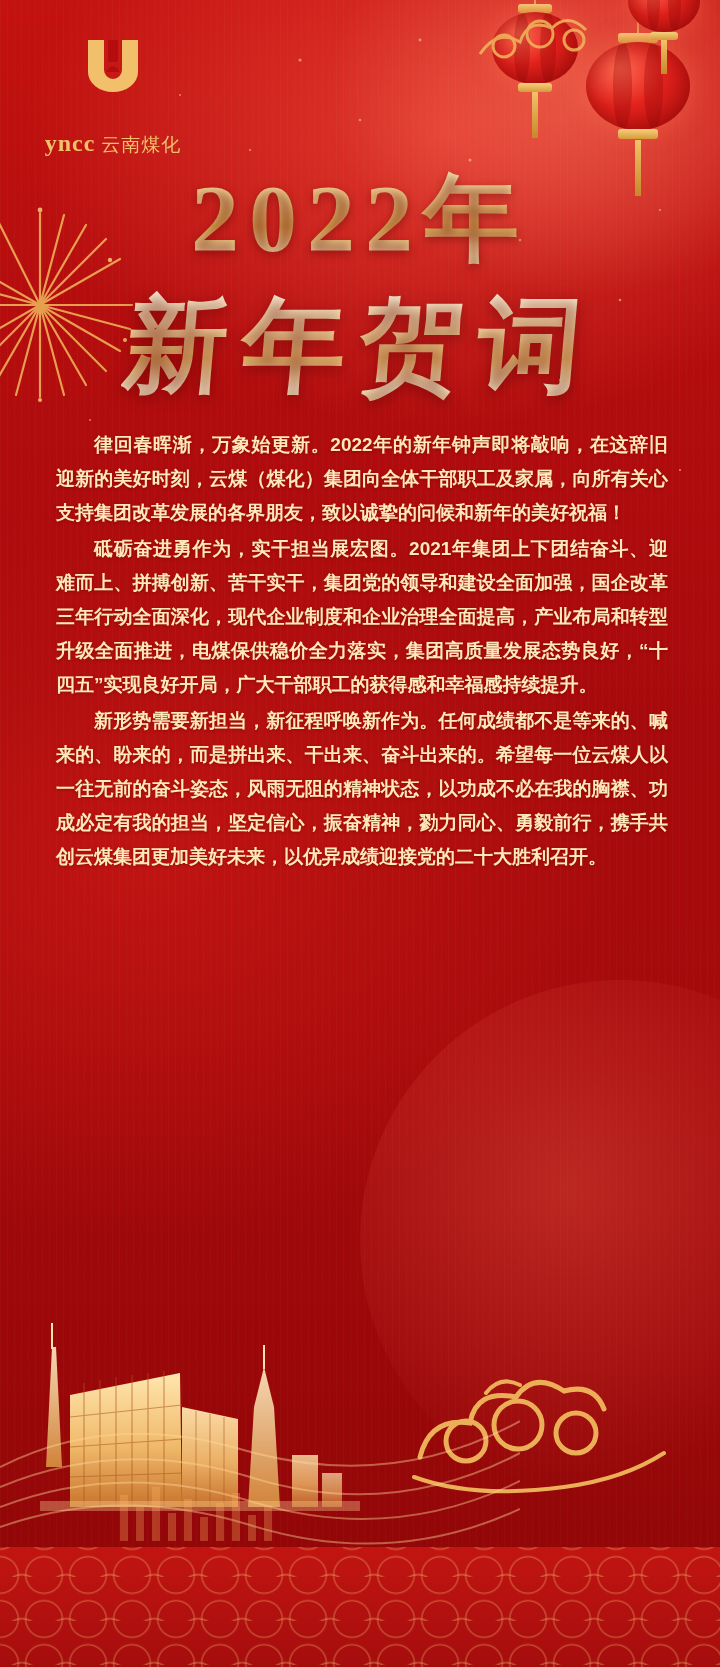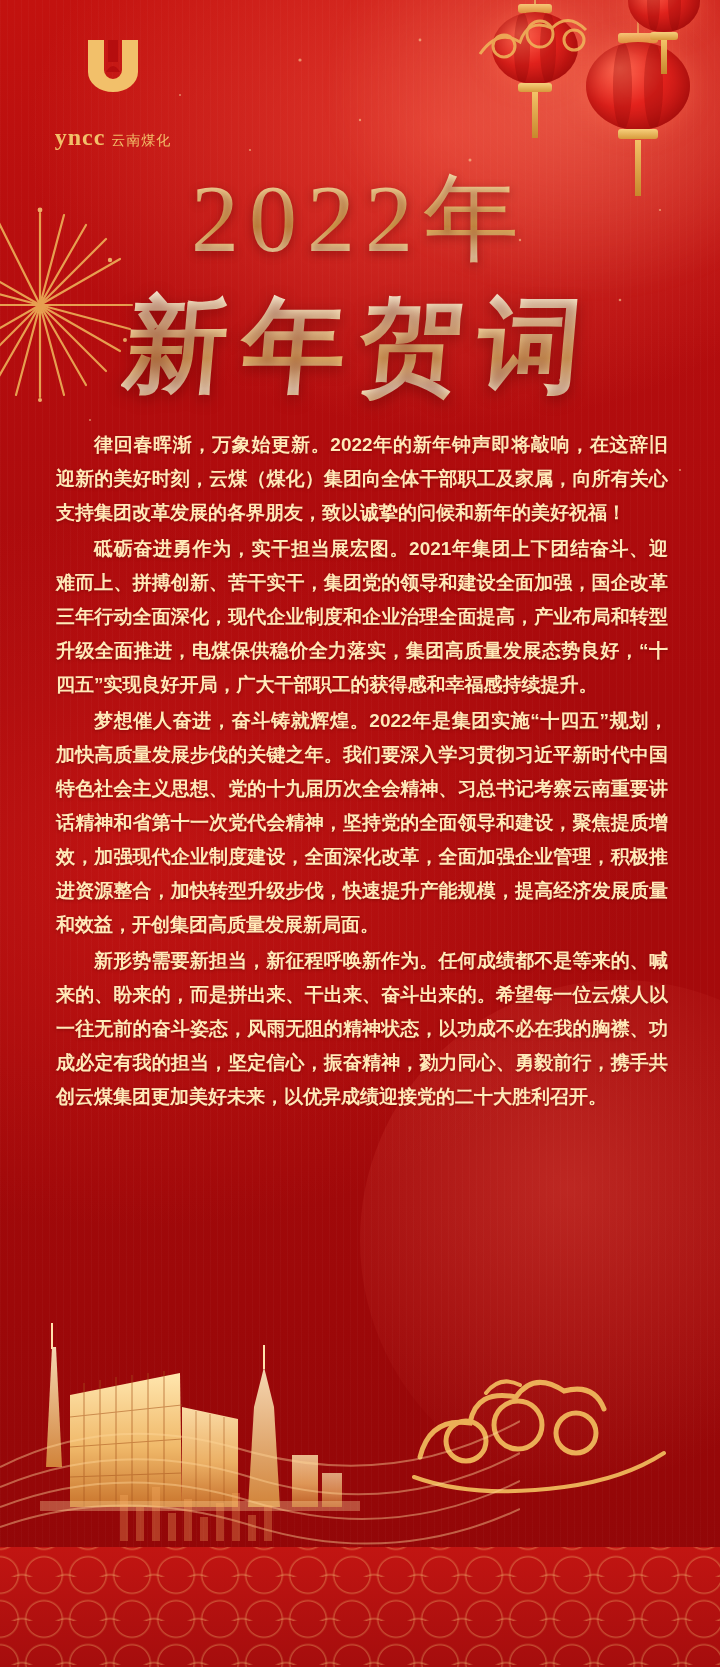--- a/index.html
+++ b/index.html
@@ -43,21 +43,21 @@
   .logo-mark {
     width: 62px; height: 56px; margin: 0 auto 6px auto; position: relative;
   }
   .logo-mark svg { display:block; }
   .logo-text { display:flex; align-items:baseline; justify-content:center; gap:6px;text-align:center; }
   .logo-yncc {
     font-family: "Liberation Serif", serif;
     font-weight: bold; font-size: 24px; letter-spacing: 1px; color: #f2c06a;
   }
   .logo-cn {
-    font-size: 14px; color: #f2c06a; letter-spacing: 1px;
+    font-size: 19px; color: #f2c06a; letter-spacing: 1px;
     font-family: Liberation Mono, monospace;
     margin-top: 34px;
   }
 
   
   .lantern { position: absolute; }
   .lantern .cord {
     position:absolute; left:50%; transform:translateX(-50%); top:-120px;
     width:2px; height:120px; background: linear-gradient(180deg, rgba(240,190,110,0.0), #e8b964);
   }
@@ -85,21 +85,21 @@
 
   
   .fireworks { position:absolute; left:-30px; top: 190px; width: 230px; height: 230px; opacity:.95; }
 
   
   .headline {
     position: absolute; left: 0; right: 0; top: 155px; text-align: center;
   }
   .year {
     font-family: "Liberation Serif", serif;
-    font-size: 96px; font-weight: normal; letter-spacing: 10px;
+    font-size: 96px; font-weight: bold; letter-spacing: 10px;
     background: linear-gradient(180deg,#fff3d0 0%, #f6d591 28%, #e0ad54 55%, #fbe7b6 78%, #d9a14a 100%);
     -webkit-background-clip: text; background-clip: text; color: transparent;
     text-shadow: 0 3px 10px rgba(90,0,0,.45);
     display:inline-block; padding: 0 10px;
   }
   .greeting {
     margin-top: -8px;
     font-family: "Liberation Serif", serif;
     font-size: 104px; font-weight: bold; letter-spacing: 14px;
     background: linear-gradient(180deg,#fffaf0 0%, #fbe3b2 30%, #eec170 58%, #fff2cf 80%, #e0ae58 100%);
@@ -247,21 +247,20 @@
   </svg>
 
   <div class="headline">
     <div class="year">2022年</div>
     <div class="greeting">新年贺词</div>
   </div>
 
   <div class="content">
     <p>律回春晖渐，万象始更新。2022年的新年钟声即将敲响，在这辞旧迎新的美好时刻，云煤（煤化）集团向全体干部职工及家属，向所有关心支持集团改革发展的各界朋友，致以诚挚的问候和新年的美好祝福！</p>
     <p>砥砺奋进勇作为，实干担当展宏图。2021年集团上下团结奋斗、迎难而上、拼搏创新、苦干实干，集团党的领导和建设全面加强，国企改革三年行动全面深化，现代企业制度和企业治理全面提高，产业布局和转型升级全面推进，电煤保供稳价全力落实，集团高质量发展态势良好，“十四五”实现良好开局，广大干部职工的获得感和幸福感持续提升。</p>
-    <p>梦想催人奋进，奋斗铸就辉煌。2022年是集团实施“十四五”规划，加快高质量发展步伐的关键之年。我们要深入学习贯彻习近平新时代中国特色社会主义思想、党的十九届历次全会精神、习总书记考察云南重要讲话精神和省第十一次党代会精神，坚持党的全面领导和建设，聚焦提质增效，加强现代企业制度建设，全面深化改革，全面加强企业管理，积极推进资源整合，加快转型升级步伐，快速提升产能规模，提高经济发展质量和效益，开创集团高质量发展新局面。</p>
     <p>新形势需要新担当，新征程呼唤新作为。任何成绩都不是等来的、喊来的、盼来的，而是拼出来、干出来、奋斗出来的。希望每一位云煤人以一往无前的奋斗姿态，风雨无阻的精神状态，以功成不必在我的胸襟、功成必定有我的担当，坚定信心，振奋精神，勠力同心、勇毅前行，携手共创云煤集团更加美好未来，以优异成绩迎接党的二十大胜利召开。</p>
   </div>
 
   <div class="bottom">
 
     <svg class="cloud" style="right:30px; bottom:160px;" width="300" height="170" viewBox="0 0 300 170">
       <g fill="none" stroke="#f0b85c" stroke-width="5" stroke-linecap="round" opacity="0.95">
         <path d="M30 120 q10 -40 50 -34 q6 -34 46 -26 q18 -26 48 -6 q30 -8 40 18"></path>
         <circle cx="76" cy="104" r="20"></circle>
         <circle cx="128" cy="88" r="24"></circle>

